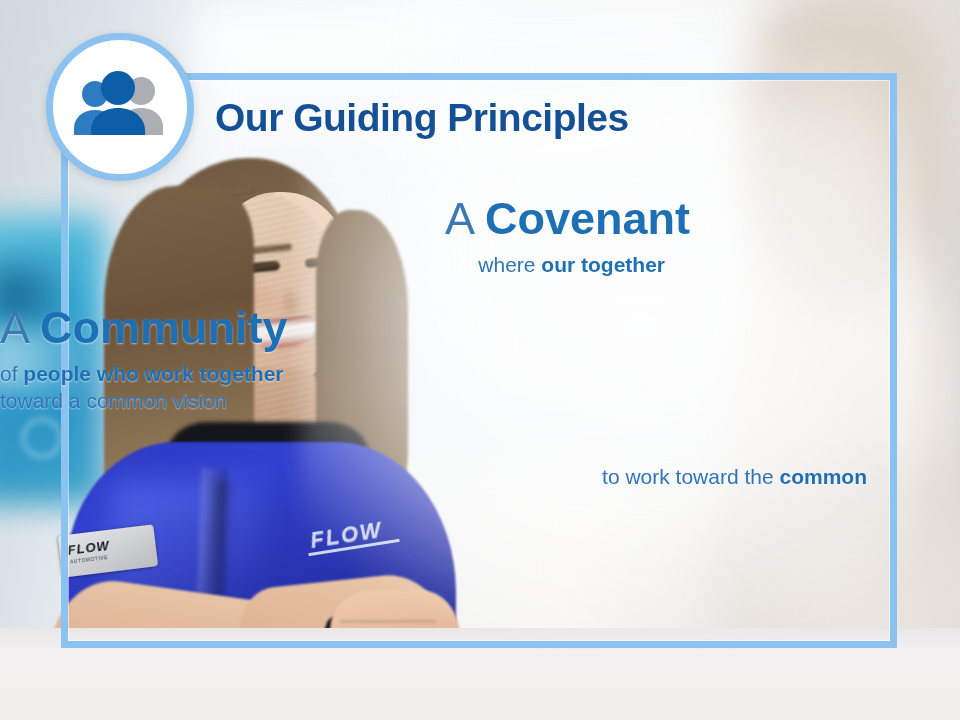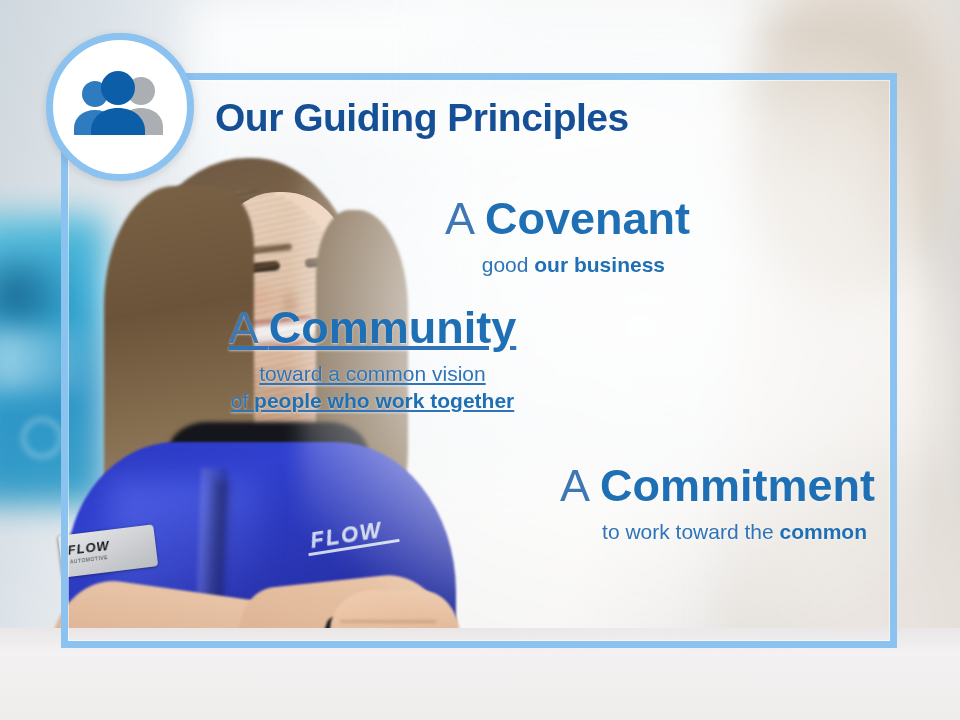--- a/index.html
+++ b/index.html
@@ -186,21 +186,21 @@
 
   .block { position:absolute; color:#2f74b8; text-shadow:0 1px 2px rgba(255,255,255,.55); }
   .headline { font-size:45px; line-height:1.04; white-space:nowrap; }
   .headline .lead { font-weight:normal; color:#3d78b4; }
   .headline .key  { font-weight:bold; color:#1f6fb5; }
   .sub { font-size:21px; line-height:1.3; color:#2f74b8; }
   .sub b { font-weight:bold; color:#1f6fb5; }
   .sub .norm { font-weight:normal; }
 
   .blk-covenant   { left:0; top:188px; width:690px; text-align:right;margin-top:8px; }
-  .blk-community  { left:0; top:305px; width:745px; text-align:center;text-decoration:underline; }
+  .blk-community  { left:0; top:305px; width:745px; text-align:left; }
   .blk-commitment { left:0; top:463px; width:875px; text-align:right; }
   .blk-covenant .sub   { padding-right:25px; }
   .blk-community .sub  { padding-right:0px; }
   .blk-commitment .sub { padding-right:8px;margin-left:40px; }
   .headline { margin-bottom:8px; }
 </style>
 </head>
 <body>
 
 <div id="stage">
@@ -286,43 +286,40 @@
   <div class="content">
 
     <div class="main-title">Our Guiding Principles</div>
 
     <div class="block blk-covenant">
       <div class="headline">
         <span class="lead">A </span><span class="key">Covenant</span>
       </div>
       <div class="sub">
         <div>
-          <span class="norm">good </span><b>our business</b>
+          <span class="norm">where </span><b>our together</b>
         </div>
       </div>
     </div>
 
     <div class="block blk-community">
       <div class="headline">
         <span class="lead">A </span><span class="key">Community</span>
       </div>
       <div class="sub">
         <div>
+          <span class="norm">of </span><b>people who work together</b>
+        </div>
+        <div>
           <span class="norm">toward a common vision</span>
         </div>
-        <div>
-          <span class="norm">of </span><b>people who work together</b>
-        </div>
       </div>
     </div>
 
     <div class="block blk-commitment">
-      <div class="headline">
-        <span class="lead">A </span><span class="key">Commitment</span>
-      </div>
       <div class="sub">
         <div>
           <span class="norm">to work toward the </span><b>common</b>
         </div>
       </div>
     </div>
 
   </div>
 </div>
 

